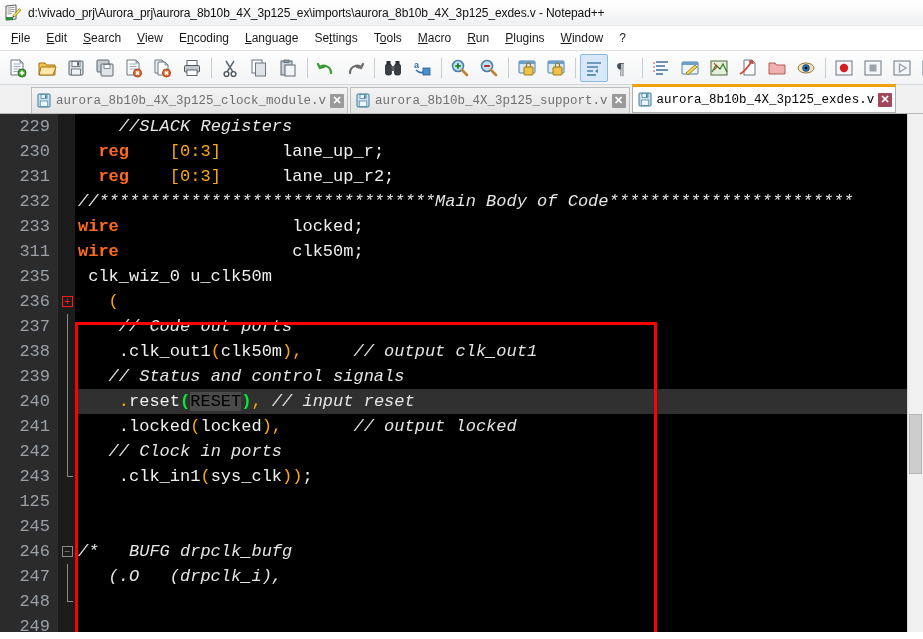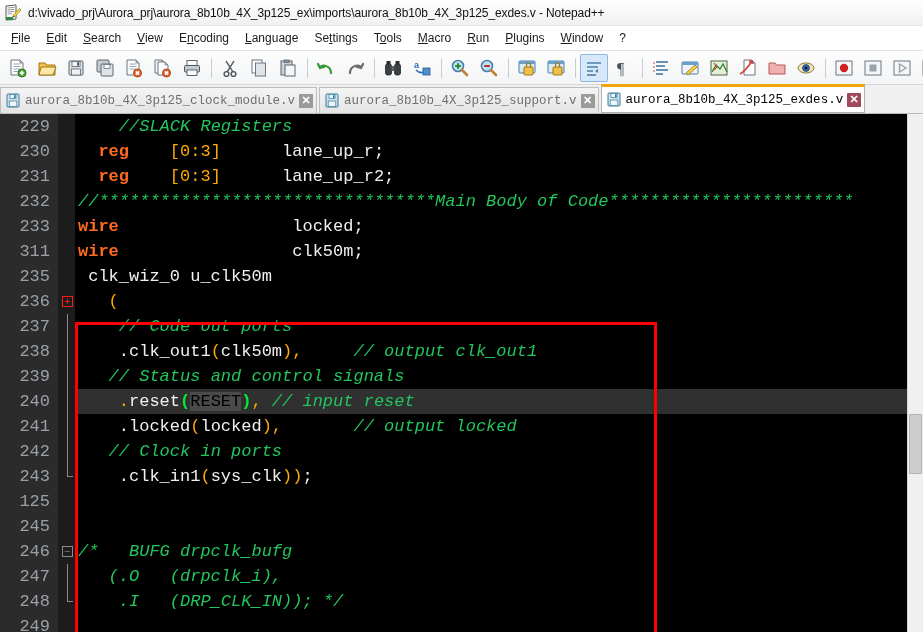--- a/index.html
+++ b/index.html
@@ -56,20 +56,21 @@
   }
   .tb-sep{
     width:1px;height:20px;background:#c9ccd0;margin:0 4px;flex:none;
   }
   
   #tabbar{
     height:29px;width:923px;background:#f0f0f0;
     display:flex;align-items:flex-end;box-sizing:border-box;
     position:relative;
     border-bottom:1px solid #b9b9b9;
+    padding-left:31px;
   }
   .tab{
     height:26px;display:flex;align-items:center;
     font-family:"Liberation Mono",monospace;
     font-size:12.5px;
     padding:0 3px 0 5px;
     box-sizing:border-box;
     border:1px solid #bdbdbd;
     border-bottom:none;
     background:linear-gradient(to bottom,#f4f4f4 0%,#e4e4e4 100%);
@@ -123,21 +124,21 @@
   .lnum{
     position:absolute;left:0;width:50px;text-align:right;
     color:#9aa0a6;font-family:"Liberation Mono","DejaVu Sans Mono",monospace;
     font-size:17px;
   }
   .code{
     position:absolute;left:78px;white-space:pre;
   }
   
   .kw{color:#ff6a1e;font-weight:bold;}
-  .cmt{color:#22c55e;font-style:italic;}
+  .cmt{color:#e5e5e5;font-style:italic;}
   .num{color:#ffaa00;}
   .id{color:#f0f0f0;}
   .brace-hl{color:#00ee33;font-weight:bold;}
   .sel{background:#4a4a4a;}
   .plain{color:#f0f0f0;}
   
   .foldbox{
     position:absolute;left:62px;width:11px;height:11px;
     box-sizing:border-box;
     display:flex;align-items:center;justify-content:center;
@@ -468,20 +469,20 @@
       <div class="line" style="top: 225px;"><span class="lnum">238</span><div class="foldline" style="top: 0px; height: 25px;"></div><span class="code"><span class="plain">    </span><span class="id">.clk_out1</span><span class="num">(</span><span class="id">clk50m</span><span class="num">)</span><span class="num">,</span><span class="plain">     </span><span class="cmt">// output clk_out1</span></span></div>
       <div class="line" style="top: 250px;"><span class="lnum">239</span><div class="foldline" style="top: 0px; height: 25px;"></div><span class="code"><span class="plain">   </span><span class="cmt">// Status and control signals</span></span></div>
       <div class="line current" style="top: 275px;"><div class="codebg"></div><span class="lnum">240</span><div class="foldline" style="top: 0px; height: 25px;"></div><span class="code"><span class="plain">    </span><span class="num">.</span><span class="id">reset</span><span class="brace-hl">(</span><span class="sel">RESET</span><span class="brace-hl">)</span><span class="num">,</span><span class="plain"> </span><span class="cmt">// input reset</span></span></div>
       <div class="line" style="top: 300px;"><span class="lnum">241</span><div class="foldline" style="top: 0px; height: 25px;"></div><span class="code"><span class="plain">    </span><span class="id">.locked</span><span class="num">(</span><span class="id">locked</span><span class="num">)</span><span class="num">,</span><span class="plain">       </span><span class="cmt">// output locked</span></span></div>
       <div class="line" style="top: 325px;"><span class="lnum">242</span><div class="foldline" style="top: 0px; height: 25px;"></div><span class="code"><span class="plain">   </span><span class="cmt">// Clock in ports</span></span></div>
       <div class="line" style="top: 350px;"><span class="lnum">243</span><div class="foldline" style="top: 0px; height: 13px;"></div><div style="position: absolute; left: 67px; top: 12px; width: 6px; height: 1px; background: rgb(138, 138, 138);"></div><span class="code"><span class="plain">    </span><span class="id">.clk_in1</span><span class="num">(</span><span class="id">sys_clk</span><span class="num">))</span><span class="id">;</span></span></div>
       <div class="line" style="top: 375px;"><span class="lnum">125</span><span class="code"></span></div>
       <div class="line" style="top: 400px;"><span class="lnum">245</span><span class="code"></span></div>
       <div class="line" style="top: 425px;"><span class="lnum">246</span><div class="foldbox gray" style="top: 7px;">−</div><span class="code"><span class="cmt">/*   BUFG drpclk_bufg</span></span></div>
       <div class="line" style="top: 450px;"><span class="lnum">247</span><div class="foldline" style="top: 0px; height: 25px;"></div><span class="code"><span class="cmt">   (.O   (drpclk_i),</span></span></div>
-      <div class="line" style="top: 475px;"><span class="lnum">248</span><div class="foldline" style="top: 0px; height: 13px;"></div><div style="position: absolute; left: 67px; top: 12px; width: 6px; height: 1px; background: rgb(138, 138, 138);"></div><span class="code"><span class="cmt">    .I   (DRP_CLK_IN)); */</span></span></div>
+      <div class="line" style="top: 475px;"><span class="lnum">248</span><div class="foldline" style="top: 0px; height: 13px;"></div><div style="position: absolute; left: 67px; top: 12px; width: 6px; height: 1px; background: rgb(138, 138, 138);"></div></div>
       <div class="line" style="top: 500px;"><span class="lnum">249</span><span class="code"></span></div>
     </div>
   <div id="annot-rect" style="left: 75px; top: 208px; width: 582px; height: 419px;"></div>
   <div id="vscroll">
     <div id="vthumb" style="top: 300px; height: 60px;"></div>
   </div>
 </div>
 
 </body></html>

